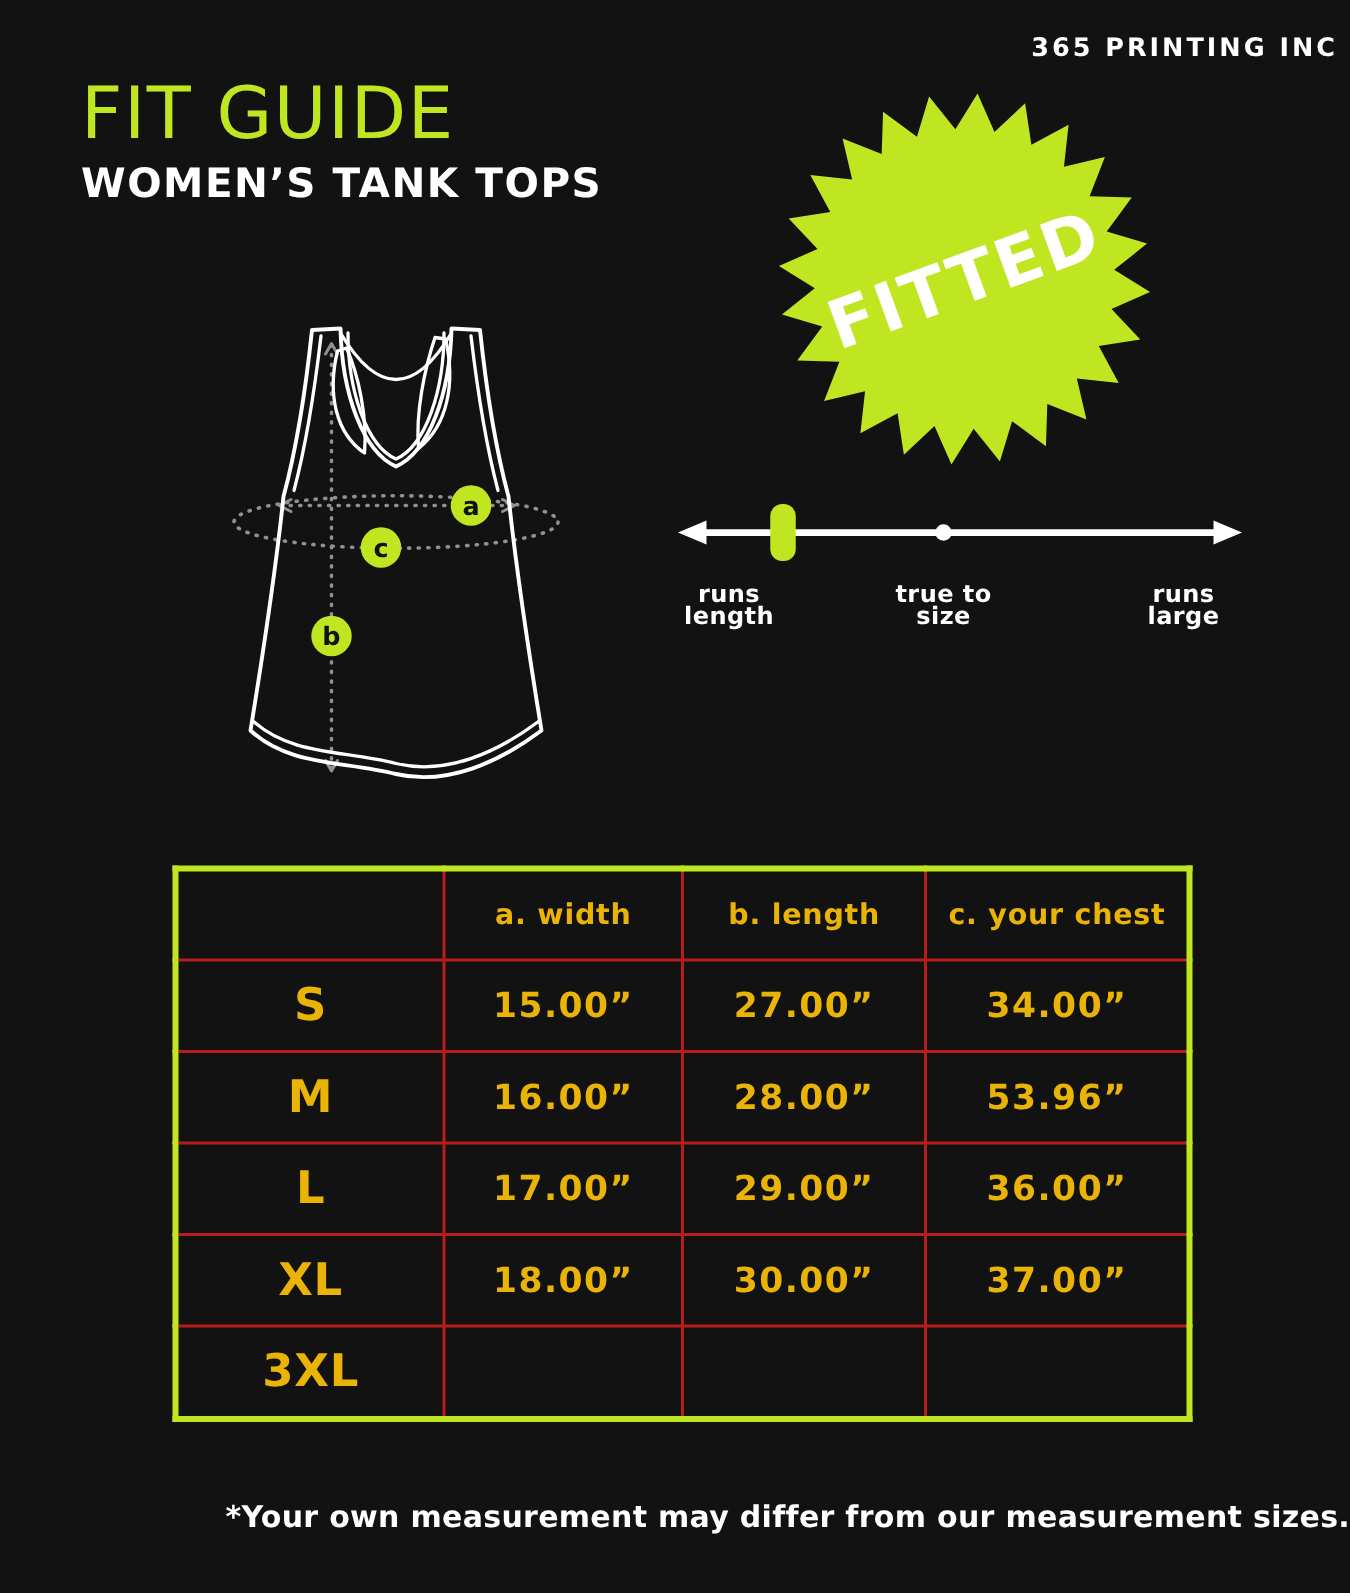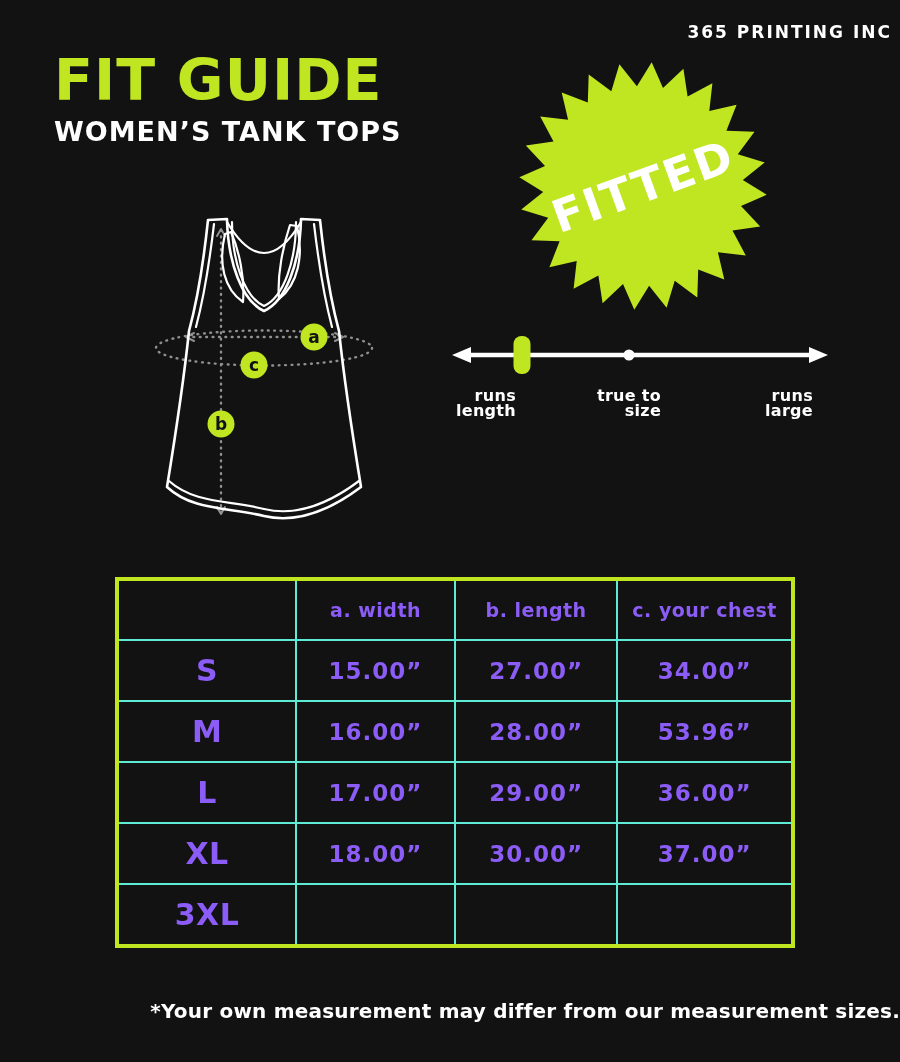--- a/index.html
+++ b/index.html
@@ -13,21 +13,21 @@
     width:900px;height:1062px;position:relative;overflow:hidden;
     background:var(--bg);color:var(--fg);
     font-family:"DejaVu Sans","Liberation Sans",sans-serif;
   }
   .brand{
     position:absolute;top:22px;right:8px;
     font-size:17px;font-weight:bold;letter-spacing:2px;
   }
   .header{position:absolute;left:54px;top:52px;width:338px;}
   .title{
-    color:var(--accent);font-size:57px;font-weight:bold;
+    color:var(--accent);font-size:48px;font-weight:normal;
     letter-spacing:1px;line-height:1;white-space:nowrap;
   }
   .subtitle{
     font-size:27px;font-weight:bold;letter-spacing:1px;
     text-align:right;margin-top:7px;white-space:nowrap;
   }
   .star-wrap{position:absolute;left:517px;top:60px;width:252px;height:252px;}
   .star-wrap svg{position:absolute;inset:0;}
   .star{fill:var(--accent);}
   .badge-label{
@@ -47,30 +47,30 @@
     font-size:17px;font-weight:bold;fill:#121212;text-anchor:middle;
   }
   .scale-wrap{position:absolute;left:450px;top:326px;width:380px;height:110px;}
   .scale-wrap svg{position:absolute;top:0;left:0;}
   .scale-line{stroke:#fff;stroke-width:4.5;}
   .scale-arrow{fill:#fff;}
   .scale-pill{fill:var(--accent);}
   .scale-dot{fill:#fff;}
   .scale-label{
     position:absolute;top:62px;transform:translateX(-50%);
-    text-align:right;font-size:16px;font-weight:bold;line-height:15px;letter-spacing:0.3px;
+    text-align:center;font-size:16px;font-weight:bold;line-height:15px;letter-spacing:0.3px;
   }
   .chart{
     position:absolute;left:115px;top:577px;width:680px;
     border-collapse:collapse;table-layout:fixed;
     border:4px solid var(--accent);
   }
   .chart td{
-    border:2px solid #5eead4;text-align:center;vertical-align:middle;
-    font-weight:bold;color:#8b5cf6;overflow:hidden;
+    border:2px solid #b91c1c;text-align:center;vertical-align:middle;
+    font-weight:bold;color:#eab308;overflow:hidden;
   }
   .chart tr.head td{height:56px;font-size:19px;letter-spacing:0.5px;}
   .chart tr.body td{height:57px;font-size:23px;letter-spacing:1px;}
   .chart tr.body td.size{font-size:30px;letter-spacing:0.5px;}
   .footnote{
     position:absolute;left:0;right:0;top:999px;text-align:right;
     font-size:20px;font-weight:bold;letter-spacing:0.2px;
   }
 </style>
 </head>

